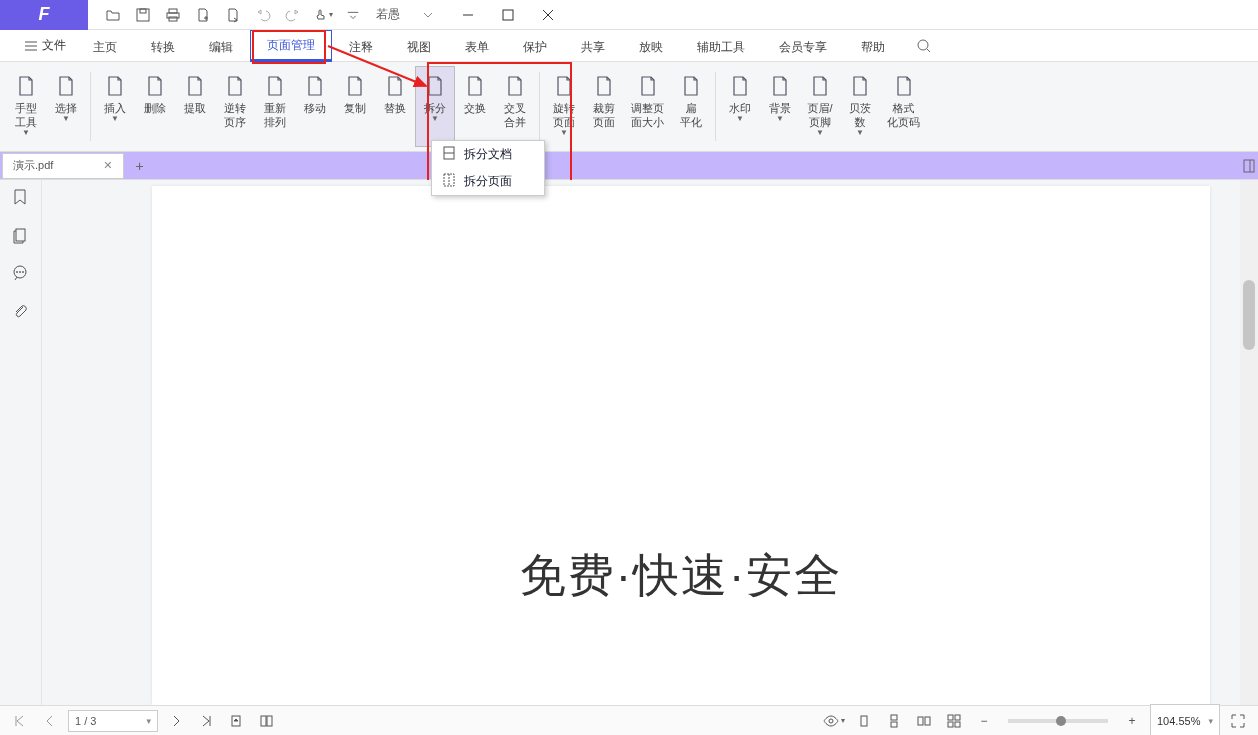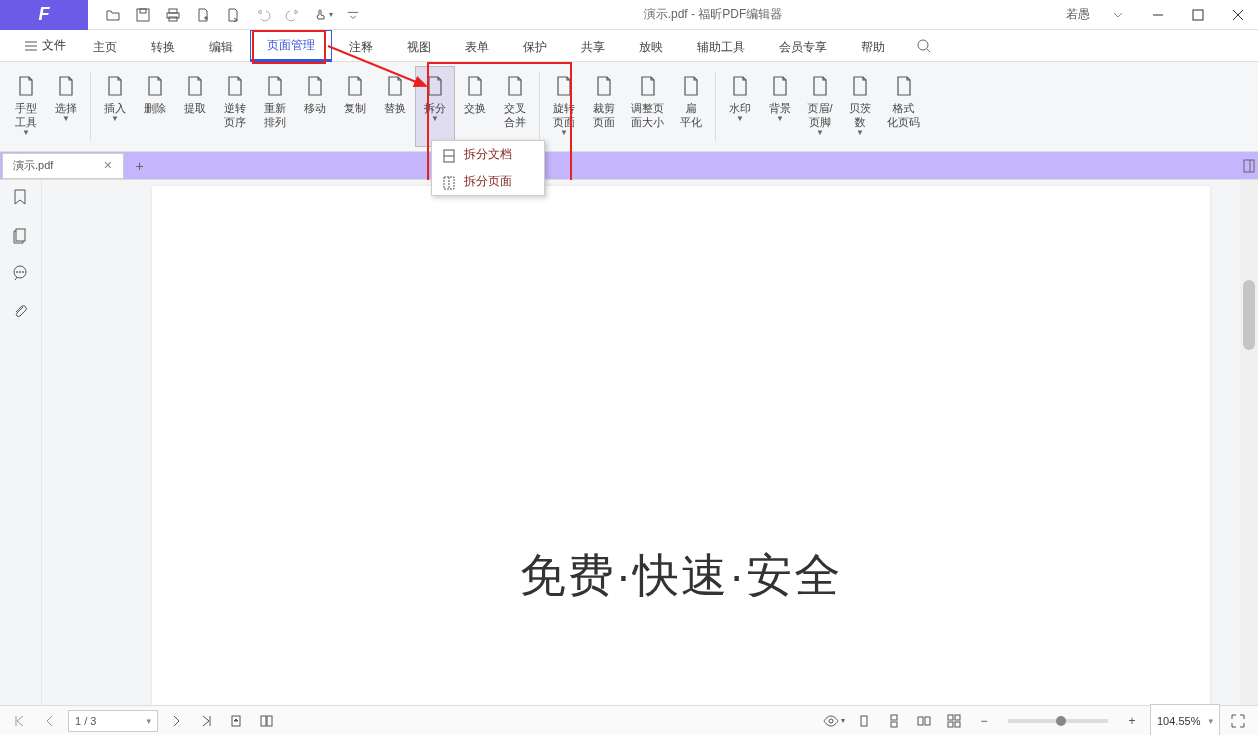--- a/index.html
+++ b/index.html
@@ -31,21 +31,21 @@
 .rib-lbl { font-size: 11px; color: #444; text-align: center; line-height: 14px; white-space: pre; }
 .rib-arrow { font-size: 8px; color: #666; margin-top: -1px; }
 .rib-sep { width: 1px; background: #ddd; margin: 6px 4px; }
 
 
 .red-box1 { position: absolute; border: 2px solid #e82020; left: 252px; top: 30px; width: 74px; height: 34px; pointer-events: none; }
 .red-box2 { position: absolute; border: 2px solid #e82020; left: 427px; top: 62px; width: 145px; height: 155px; pointer-events: none; }
 
 
 .dropdown { position: absolute; top: 140px; left: 431px; width: 114px; background: #fff; border: 1px solid #ccc; box-shadow: 2px 2px 5px rgba(0,0,0,.2); z-index: 10; }
-.dd-item { display: flex; align-items: flex-end; gap: 8px; padding: 5px 10px; cursor: pointer; color: #7f1d1d; }
+.dd-item { display: flex; align-items: flex-start; gap: 8px; padding: 5px 10px; cursor: pointer; color: #0f172a; }
 
 
 .tabstrip { height: 28px; background: #c4b5fd; display: flex; align-items: center; border-bottom: 1px solid #ddd; }
 .doc-tab { height: 26px; background: #fff; border: 1px solid #ccc; display: flex; align-items: center; padding: 0 10px; gap: 50px; font-size: 11px; color: #555; margin-left: 2px; }
 .doc-close { color: #888; cursor: pointer; }
 .add-tab { padding: 0 12px; color: #666; font-size: 14px; cursor: pointer; }
 
 
 .content { position: absolute; top: 180px; bottom: 30px; left: 0; right: 0; display: flex; background: #f4f5f7; }
 .left-tools { width: 42px; background: #f4f5f7; display: flex; flex-direction: column; align-items: center; padding-top: 8px; gap: 18px; border-right: 1px solid #e5e5e5; }
@@ -124,21 +124,20 @@
           <path d="M6 8V4a1 1 0 0 1 2 0v4l3 1v3H5l-1-3z"></path>
         </svg>
         <span style="font-size:8px;color:#666">▾</span>
       </div>
     <div class="qat-btn">
         <svg width="14" height="14" viewBox="0 0 16 16" stroke="#555" fill="none">
           <path d="M2 5h12M5 9l3 3 3-3"></path>
         </svg>
       </div>
   </div>
-  <div class="title-text">演示.pdf - 福昕PDF编辑器</div>
   <div class="win-right">
     <span class="user-name">若愚</span>
     <div class="win-btn">
         <svg width="12" height="12" viewBox="0 0 12 12" stroke="#888" fill="none">
           <path d="M2 4l4 4 4-4"></path>
         </svg>
       </div>
     <div class="win-btn">
         <svg width="12" height="12" viewBox="0 0 12 12" stroke="#333">
           <path d="M1 6h10"></path>

